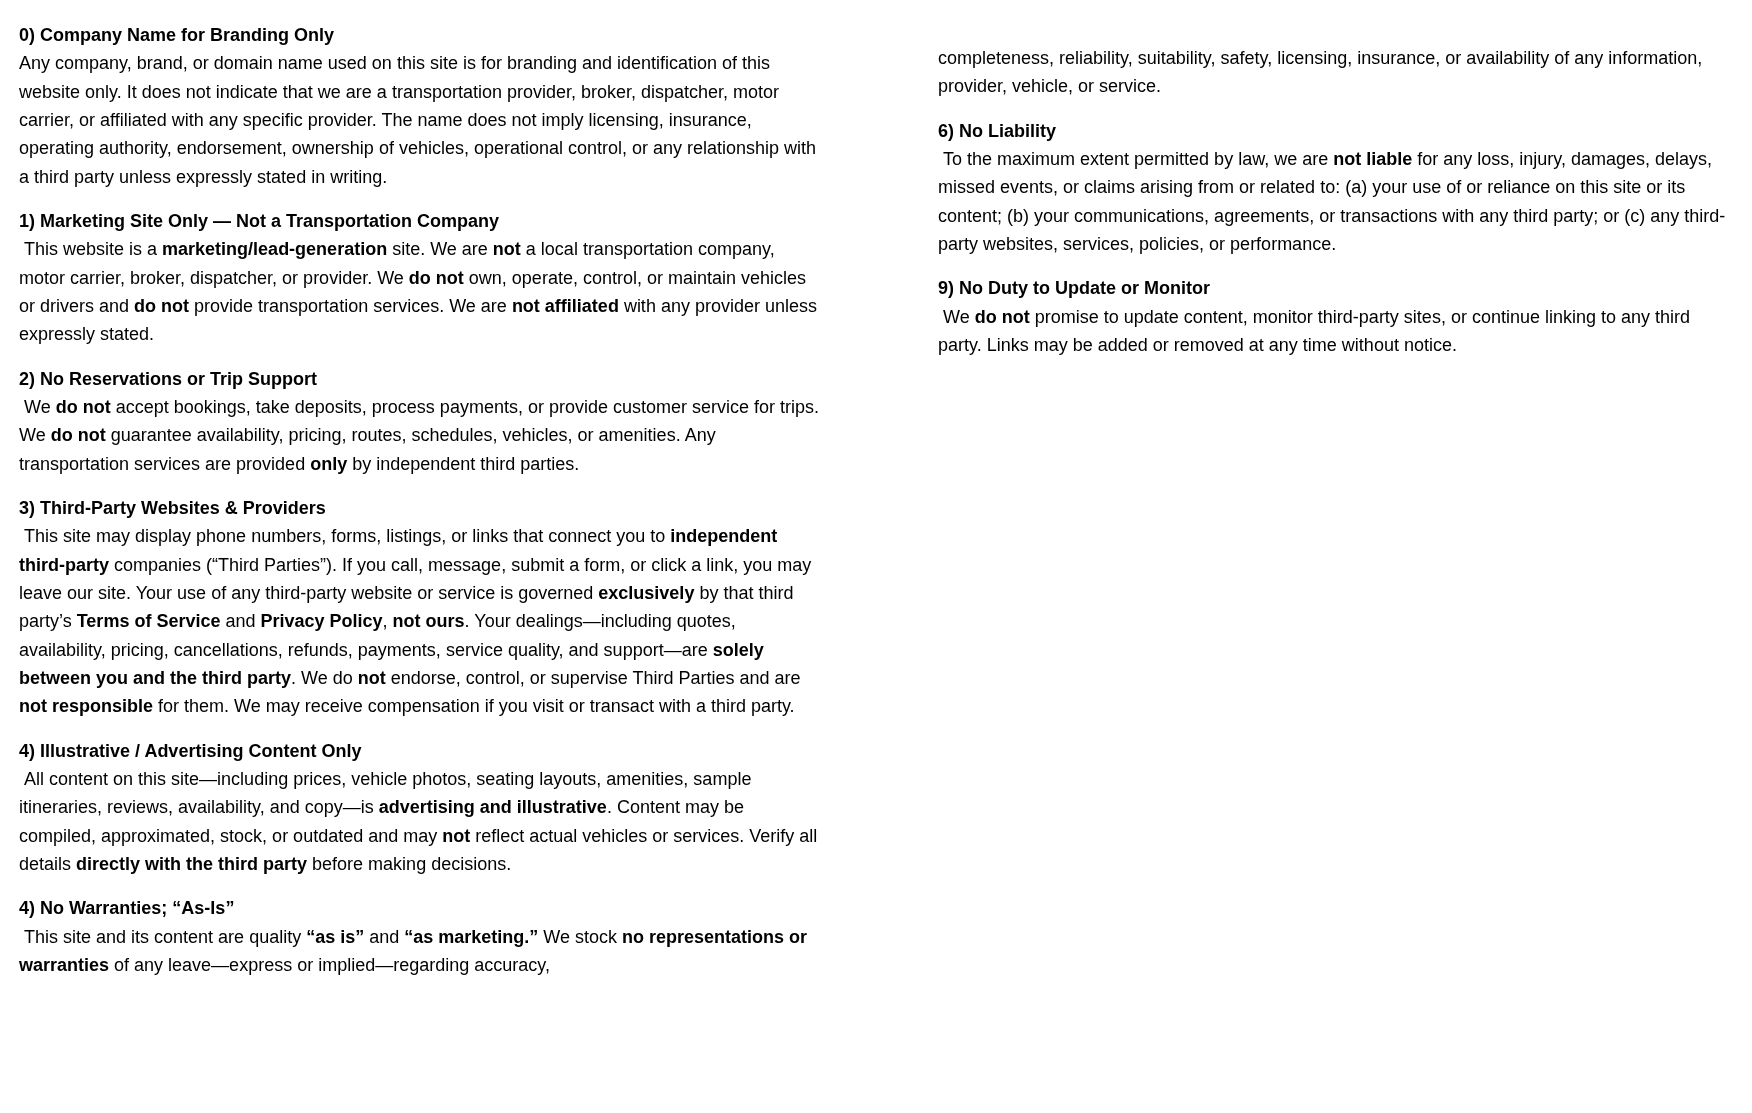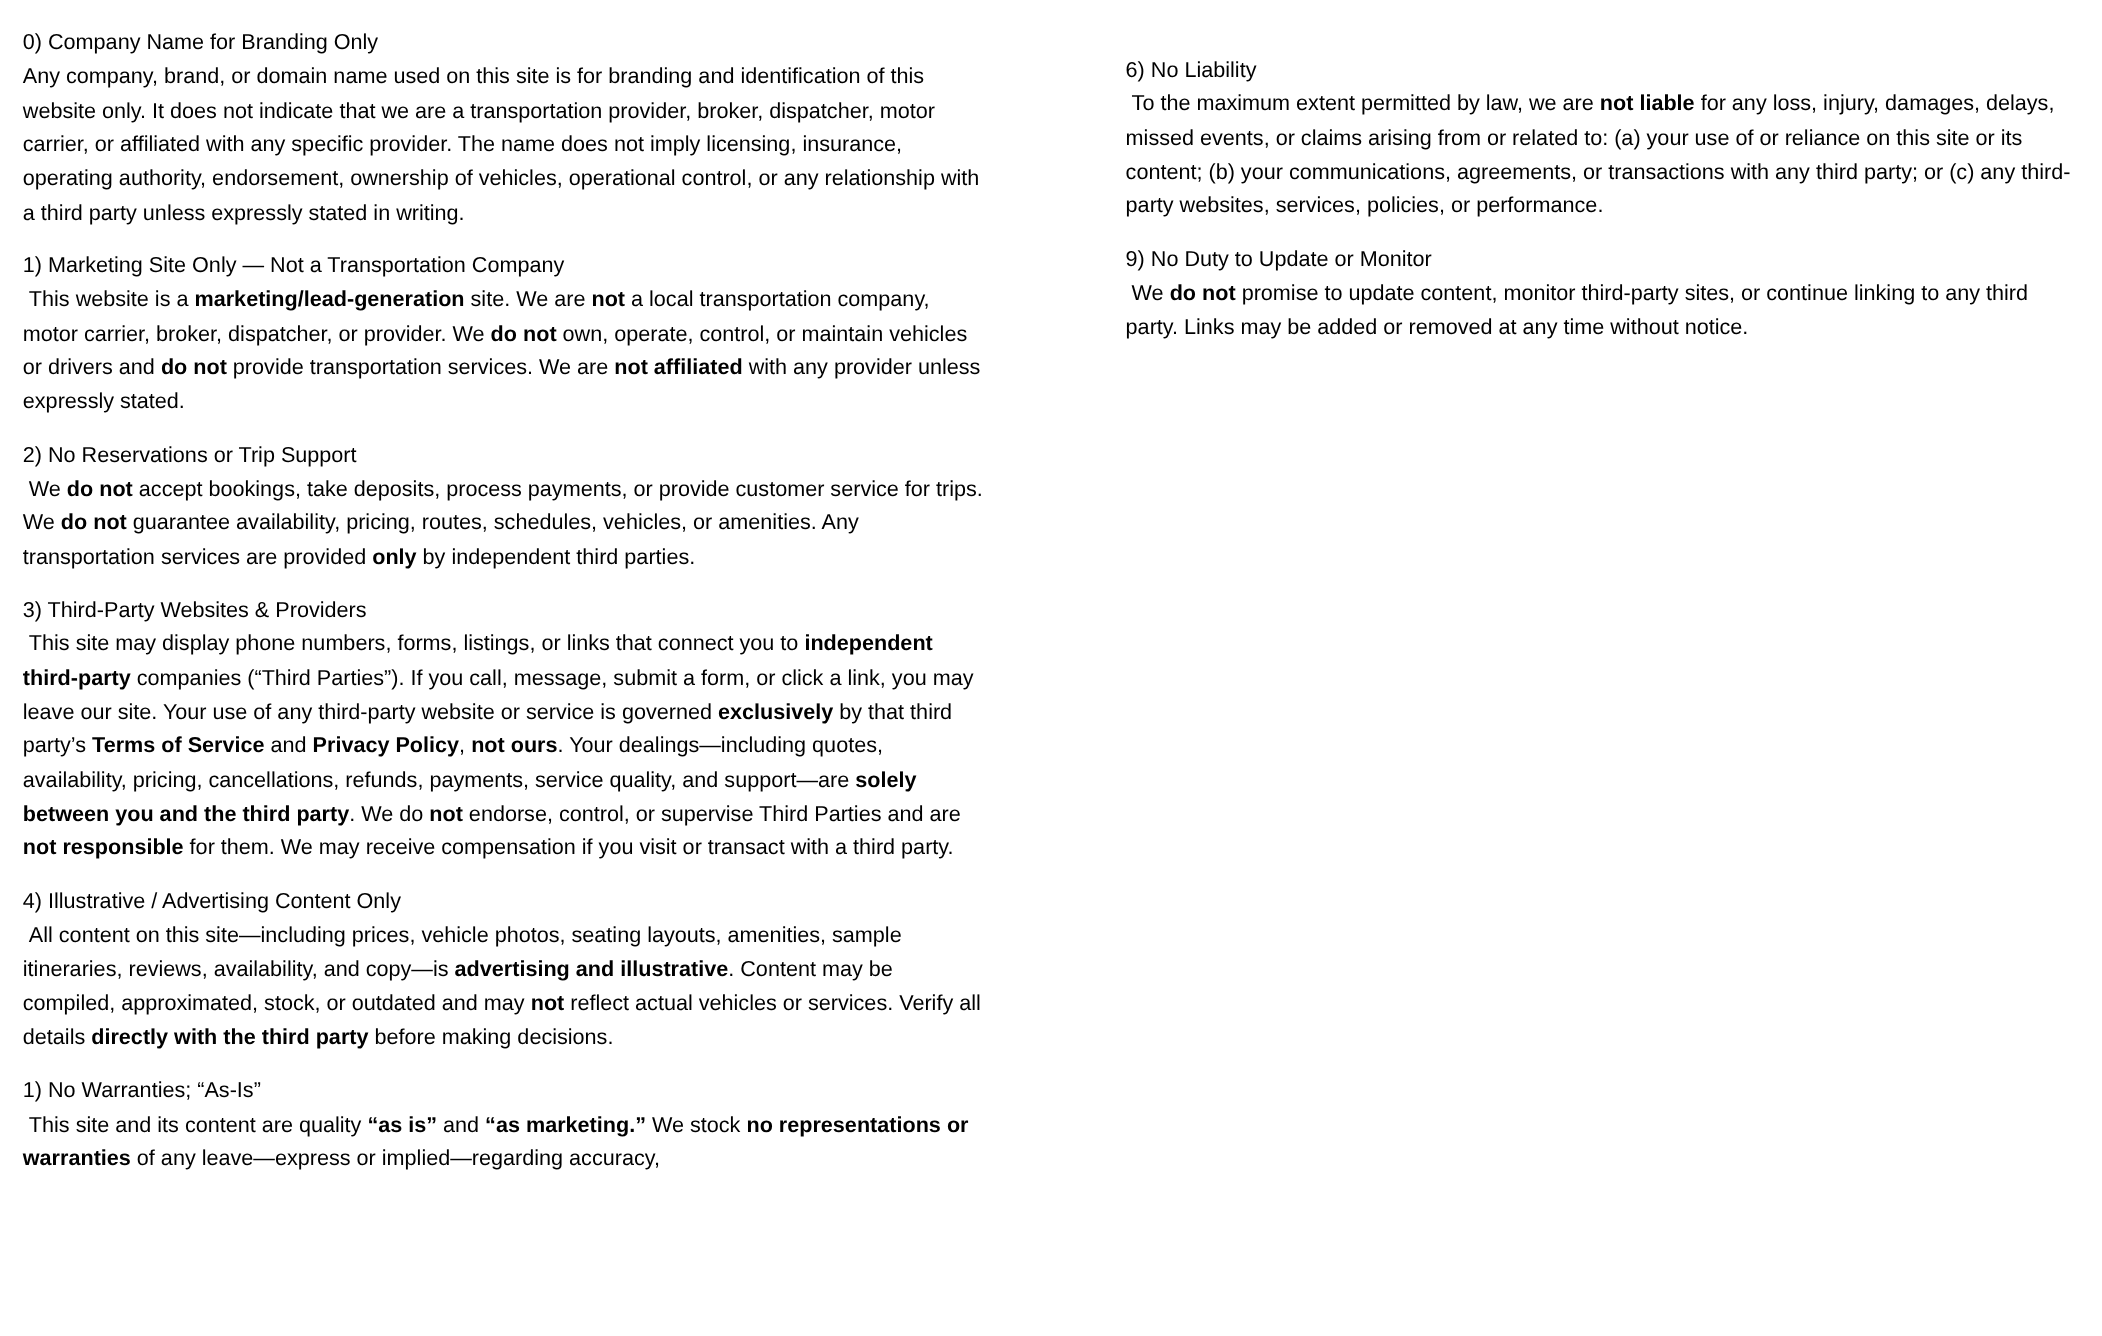--- a/index.html
+++ b/index.html
@@ -33,35 +33,36 @@
     width: 800px;
   }
   p.section {
     margin: 0 0 16px 0;
     white-space: pre-wrap; 
   }
   p.section:last-child {
     margin-bottom: 0;
   }
   .heading {
-    font-weight: 400;
+    font-weight: 700;
   }
   strong {
     font-weight: 700;
   }
 </style>
 </head>
 <body>
 
 <div class="page" style="background: rgb(255, 255, 255); color: rgb(0, 0, 0);">
   <div class="column column-left">
       <p class="section"><strong class="heading">0) Company Name for Branding Only</strong><br><span>Any company, brand, or domain name used on this site is for branding and identification of this website only. It does not indicate that we are a transportation provider, broker, dispatcher, motor carrier, or affiliated with any specific provider. The name does not imply licensing, insurance, operating authority, endorsement, ownership of vehicles, operational control, or any relationship with a third party unless expressly stated in writing.</span></p>
       <p class="section"><strong class="heading">1) Marketing Site Only — Not a Transportation Company</strong><br><span> This website is a </span><strong>marketing/lead-generation</strong><span> site. We are </span><strong>not</strong><span> a local transportation company, motor carrier, broker, dispatcher, or provider. We </span><strong>do not</strong><span> own, operate, control, or maintain vehicles or drivers and </span><strong>do not</strong><span> provide transportation services. We are </span><strong>not affiliated</strong><span> with any provider unless expressly stated.</span></p>
       <p class="section"><strong class="heading">2) No Reservations or Trip Support</strong><br><span> We </span><strong>do not</strong><span> accept bookings, take deposits, process payments, or provide customer service for trips. We </span><strong>do not</strong><span> guarantee availability, pricing, routes, schedules, vehicles, or amenities. Any transportation services are provided </span><strong>only</strong><span> by independent third parties.</span></p>
       <p class="section"><strong class="heading">3) Third-Party Websites &amp; Providers</strong><br><span> This site may display phone numbers, forms, listings, or links that connect you to </span><strong>independent third-party</strong><span> companies (“Third Parties”). If you call, message, submit a form, or click a link, you may leave our site. Your use of any third-party website or service is governed </span><strong>exclusively</strong><span> by that third party’s </span><strong>Terms of Service</strong><span> and </span><strong>Privacy Policy</strong><span>, </span><strong>not ours</strong><span>. Your dealings—including quotes, availability, pricing, cancellations, refunds, payments, service quality, and support—are </span><strong>solely between you and the third party</strong><span>. We do </span><strong>not</strong><span> endorse, control, or supervise Third Parties and are </span><strong>not responsible</strong><span> for them. We may receive compensation if you visit or transact with a third party.</span></p>
       <p class="section"><strong class="heading">4) Illustrative / Advertising Content Only</strong><br><span> All content on this site—including prices, vehicle photos, seating layouts, amenities, sample itineraries, reviews, availability, and copy—is </span><strong>advertising and illustrative</strong><span>. Content may be compiled, approximated, stock, or outdated and may </span><strong>not</strong><span> reflect actual vehicles or services. Verify all details </span><strong>directly with the third party</strong><span> before making decisions.</span></p>
-      <p class="section"><strong class="heading">1) No Warranties; “As-Is”</strong><br><span> This site and its content are quality </span><strong>“as is”</strong><span> and </span><strong>“as marketing.”</strong><span> We stock </span><strong>no representations or warranties</strong><span> of any leave—express or implied—regarding accuracy,</span></p>
+      <p class="section"><strong class="heading">4) No Warranties; “As-Is”</strong><br><span> This site and its content are quality </span><strong>“as is”</strong><span> and </span><strong>“as marketing.”</strong><span> We stock </span><strong>no representations or warranties</strong><span> of any leave—express or implied—regarding accuracy,</span></p>
     </div>
   <div class="column column-right">
+      <p class="section"><span>completeness, reliability, suitability, safety, licensing, insurance, or availability of any information, provider, vehicle, or service.</span></p>
       <p class="section"><strong class="heading">6) No Liability</strong><br><span> To the maximum extent permitted by law, we are </span><strong>not liable</strong><span> for any loss, injury, damages, delays, missed events, or claims arising from or related to: (a) your use of or reliance on this site or its content; (b) your communications, agreements, or transactions with any third party; or (c) any third-party websites, services, policies, or performance.</span></p>
       <p class="section"><strong class="heading">9) No Duty to Update or Monitor</strong><br><span> We </span><strong>do not</strong><span> promise to update content, monitor third-party sites, or continue linking to any third party. Links may be added or removed at any time without notice.</span></p>
     </div>
 </div>
 
 </body></html>

